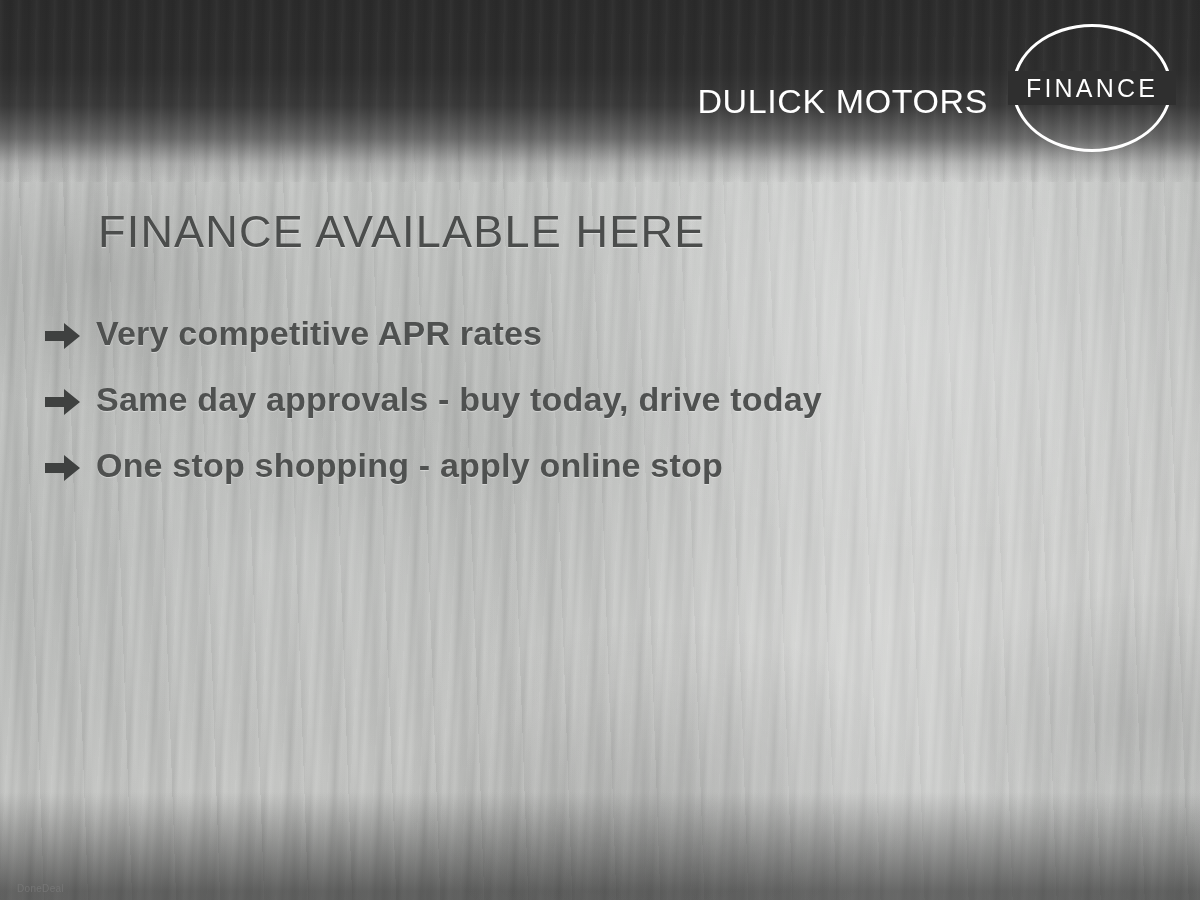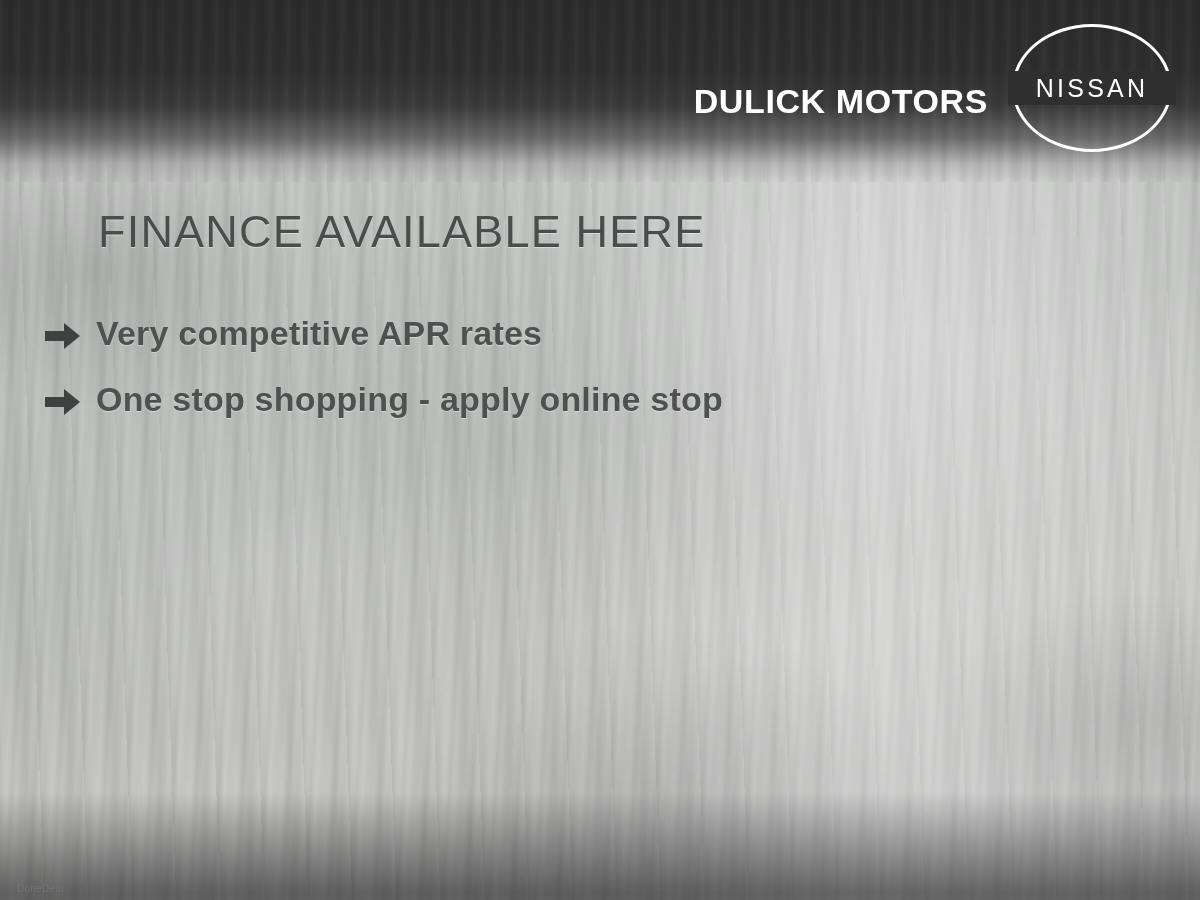--- a/index.html
+++ b/index.html
@@ -89,21 +89,21 @@
     display: flex;
     align-items: flex-start;
     gap: 24px;
     padding-top: 66px;
     z-index: 5;
   }
 
   .dealer-name {
     color: #ffffff;
     font-size: 34px;
-    font-weight: bold;
+    font-weight: normal;
     letter-spacing: 0.6px;
     line-height: 1;
     white-space: nowrap;
     padding-top: 18px;
   }
 
   .nissan-logo {
     position: relative;
     width: 160px;
     height: 128px;
@@ -202,40 +202,48 @@
 <div class="slide">
 
   <div class="header-band"></div>
 
   <div class="brand-row">
     <div class="dealer-name">DULICK MOTORS</div>
 
     <div class="nissan-logo">
       <div class="ring"></div>
       <div class="bar">
-        <span>NISSAN</span>
+        <span>FINANCE</span>
       </div>
     </div>
   </div>
 
   <div class="content">
 
     <h1 class="headline">FINANCE AVAILABLE HERE</h1>
 
     <ul class="bullets">
 
       <li class="bullet">
         <span class="arrow-icon">
           <svg viewBox="0 0 38 34" width="38" height="34" aria-hidden="true">
             <path d="M1 12 H20 V4 L36 17 L20 30 V22 H1 Z" fill="#3f4140"></path>
           </svg>
         </span>
         <span class="bullet-text">Very competitive APR rates</span>
       </li>
 
+      <li class="bullet">
+        <span class="arrow-icon">
+          <svg viewBox="0 0 38 34" width="38" height="34" aria-hidden="true">
+            <path d="M1 12 H20 V4 L36 17 L20 30 V22 H1 Z" fill="#3f4140"></path>
+          </svg>
+        </span>
+        <span class="bullet-text">Same day approvals - buy today, drive today</span>
+      </li>
 
 
       <li class="bullet">
         <span class="arrow-icon">
           <svg viewBox="0 0 38 34" width="38" height="34" aria-hidden="true">
             <path d="M1 12 H20 V4 L36 17 L20 30 V22 H1 Z" fill="#3f4140"></path>
           </svg>
         </span>
         <span class="bullet-text">One stop shopping - apply online stop</span>
       </li>

